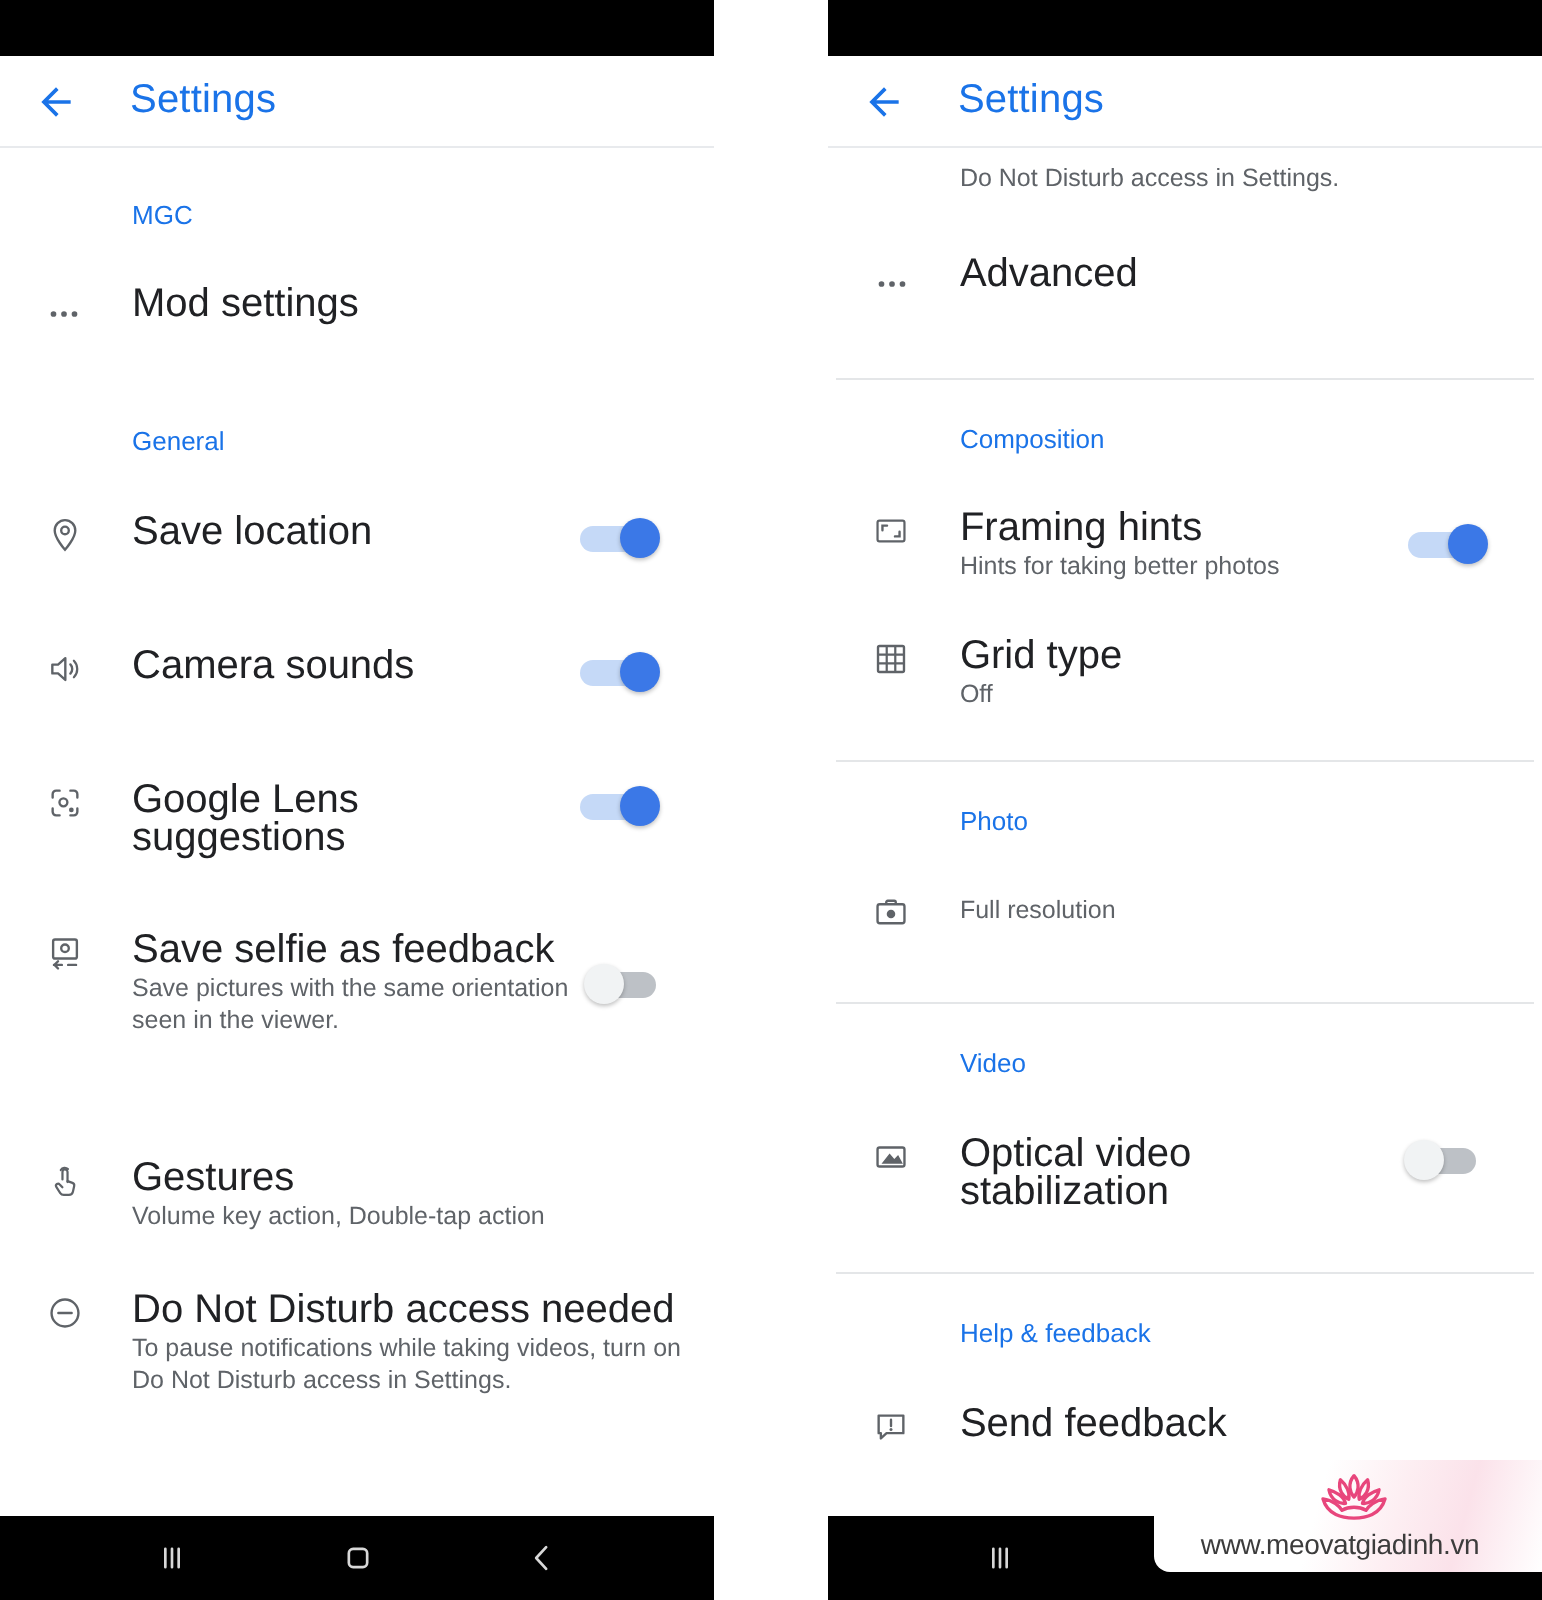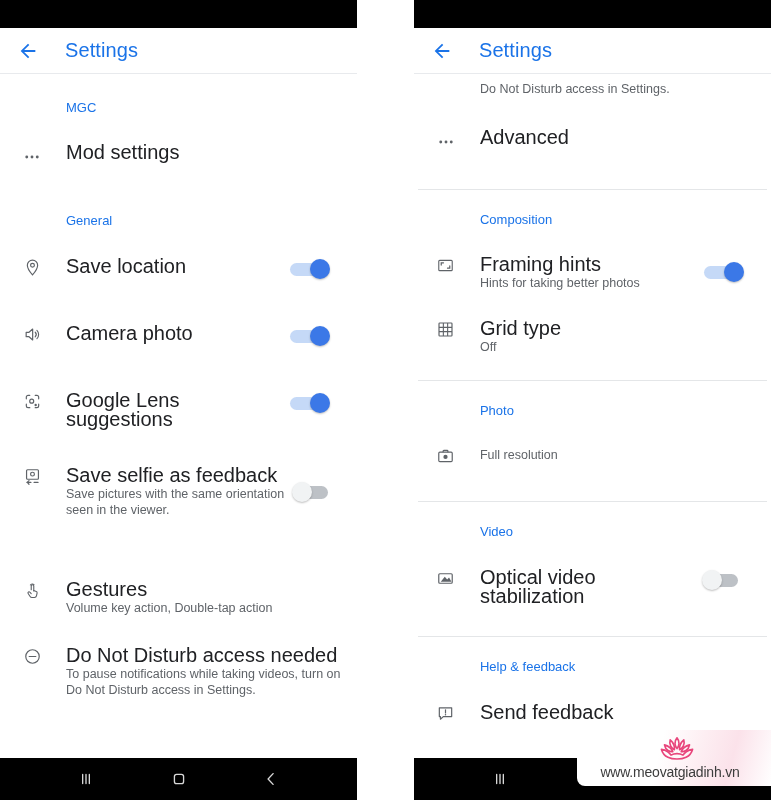--- a/index.html
+++ b/index.html
@@ -202,21 +202,21 @@
       <div style="height:37px"></div>
       <div class="row">
         <div class="row-icon">
           <svg width="19" height="19" viewBox="0 0 24 24">
               <path d="M4 9.2v5.6h3.6l4.6 4.1V5.1L7.6 9.2H4z" fill="none" stroke="#5f6368" stroke-width="1.5" stroke-linejoin="round"></path>
               <path d="M15.4 9.1a4.2 4.2 0 010 5.8" fill="none" stroke="#5f6368" stroke-width="1.5" stroke-linecap="round"></path>
               <path d="M17.6 6.8a7.4 7.4 0 010 10.4" fill="none" stroke="#5f6368" stroke-width="1.4" stroke-linecap="round"></path>
             </svg>
         </div>
         <div class="row-text">
-          <div class="row-title">Camera photo</div>
+          <div class="row-title">Camera sounds</div>
         </div>
         <div class="toggle on">
           <div class="track"></div>
             <div class="thumb"></div>
         </div>
       </div>
 
       <div style="height:37px"></div>
       <div class="row">
         <div class="row-icon">

